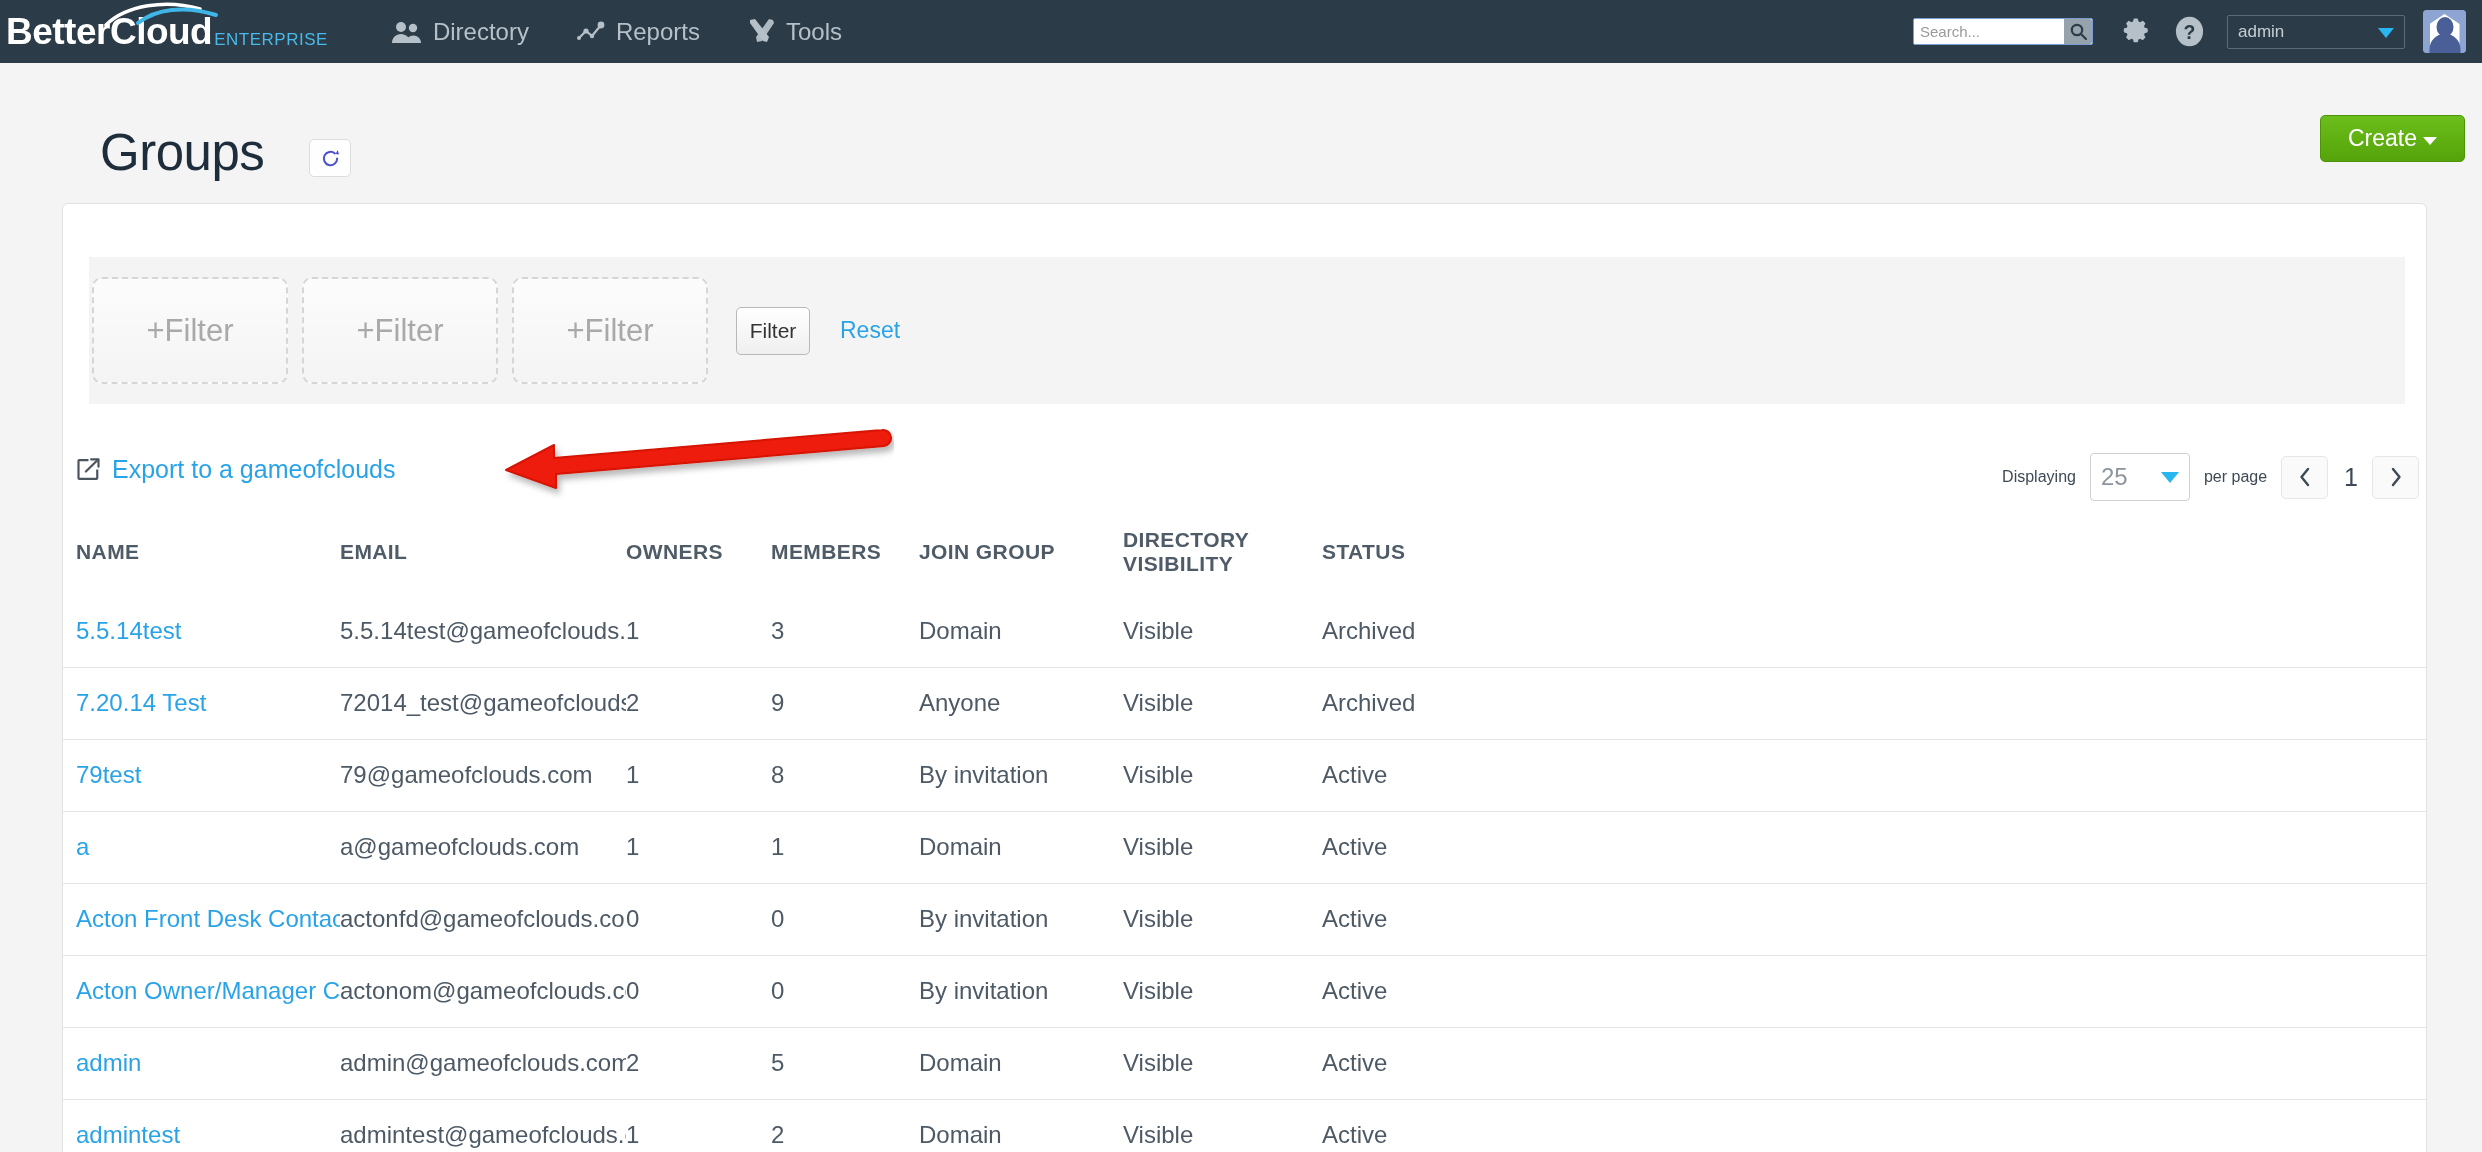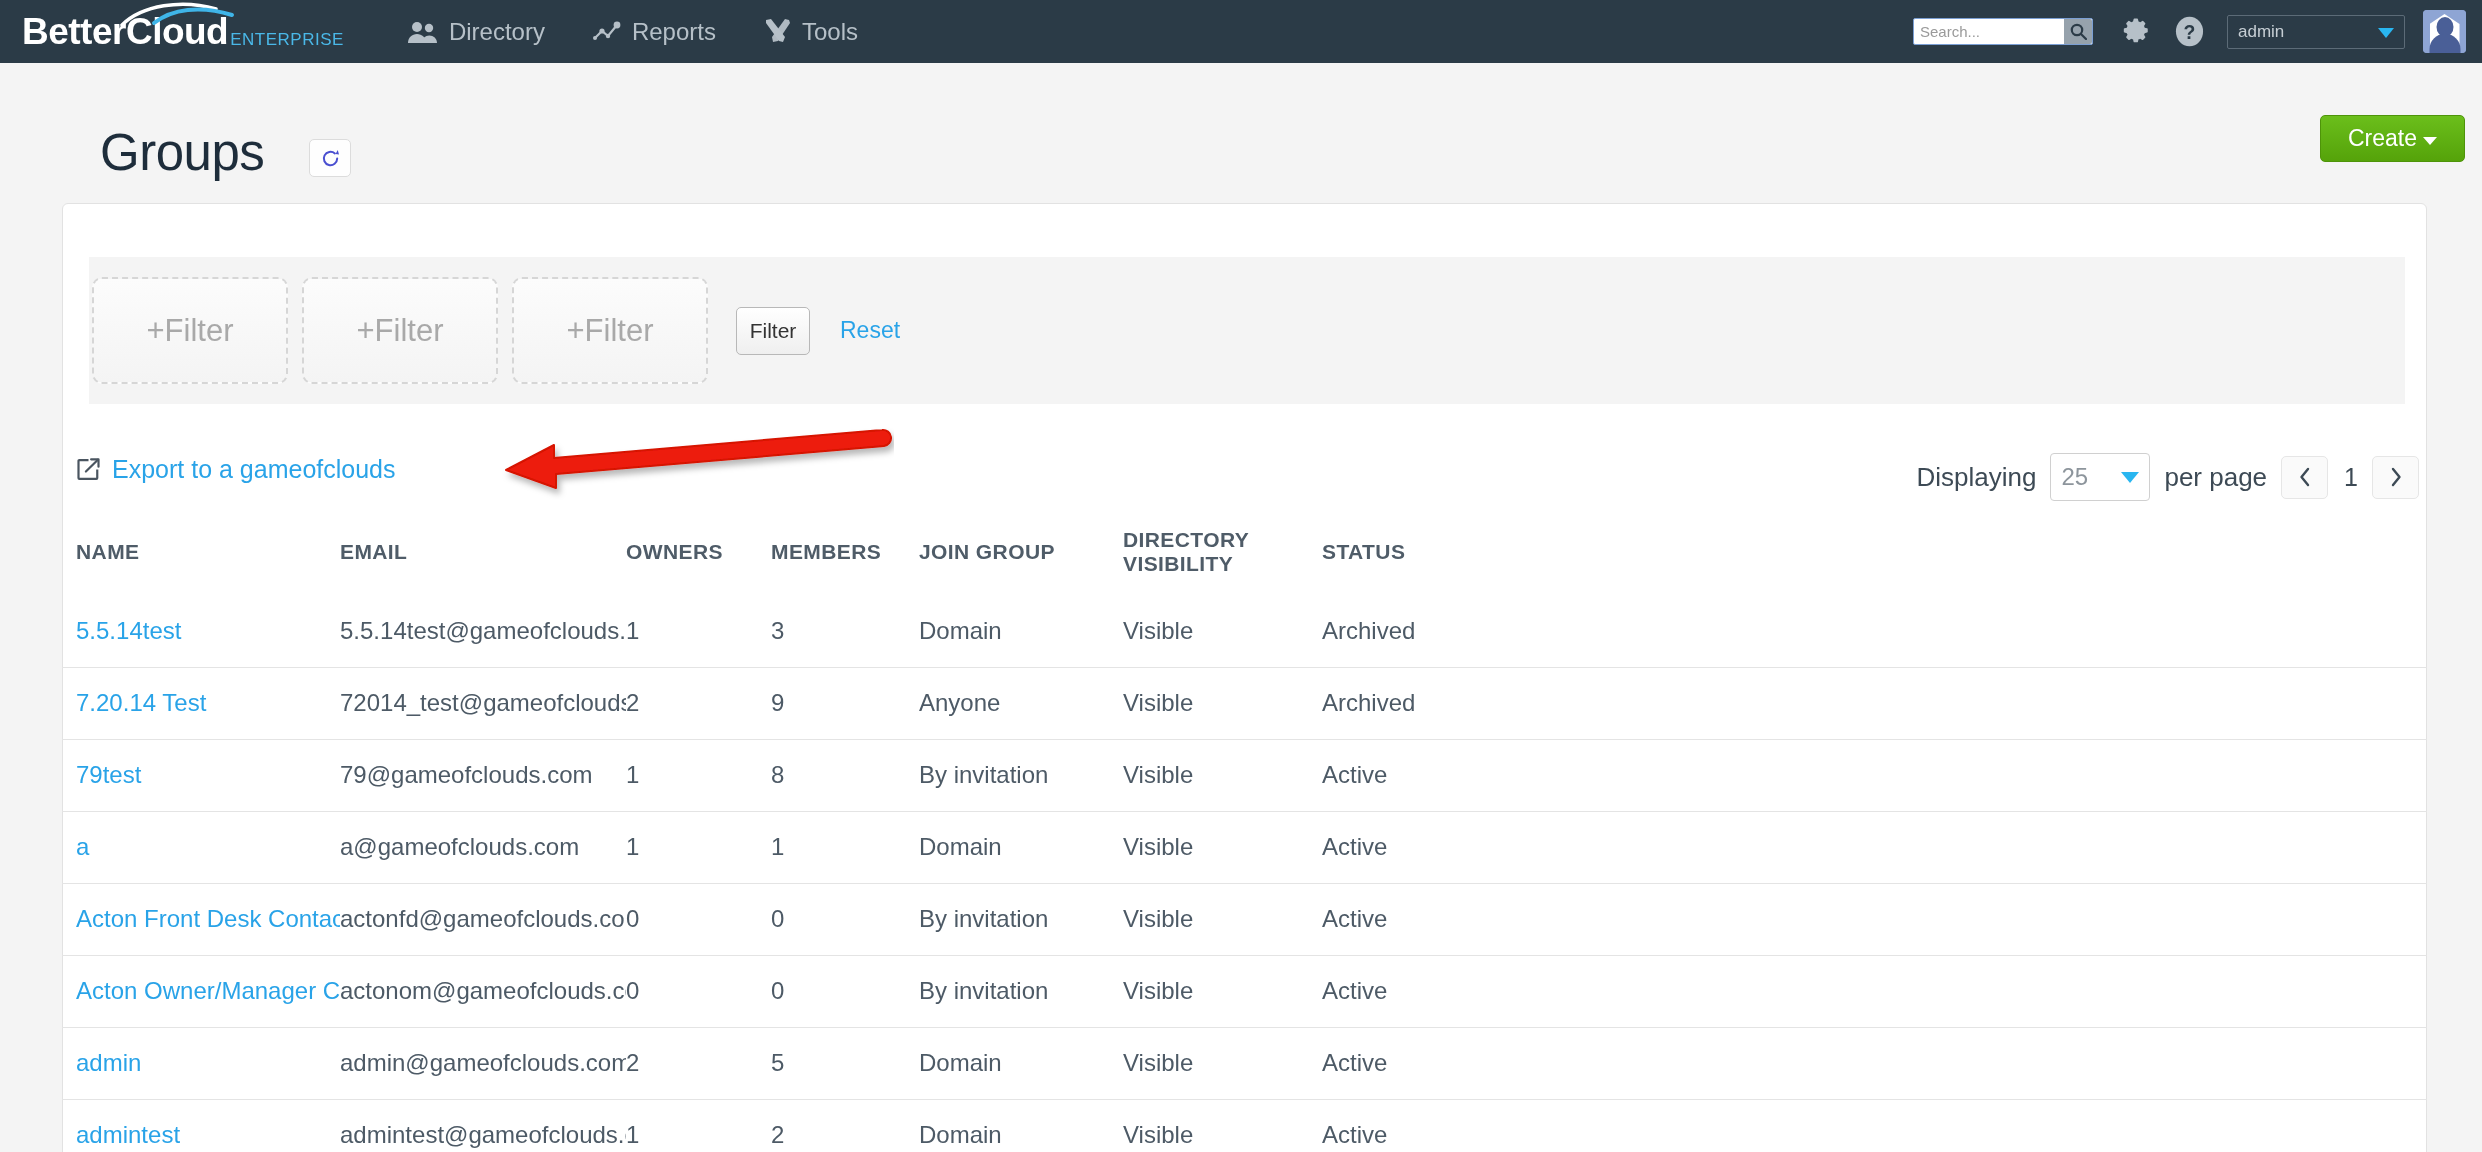--- a/index.html
+++ b/index.html
@@ -11,21 +11,21 @@
     overflow: hidden;
   }
 
   
   .topnav {
     position: absolute; top: 0; left: 0;
     width: 2482px; height: 63px;
     background: #2b3b47;
     display: flex; align-items: center;
   }
-  .brand { display: flex; align-items: flex-end; margin-left: 22px; position: relative; }
+  .brand { display: flex; align-items: flex-end; margin-left: 6px; position: relative; }
   .brand-main {
     font-size: 37px; font-weight: bold; color: #ffffff;
     letter-spacing: -0.5px; line-height: 1;
   }
   .brand-sub {
     font-size: 17px; color: #4ab8e8; letter-spacing: 0.5px;
     line-height: 1; margin-left: 2px; padding-bottom: 2px;
   }
   .swoosh { position: absolute; top: -12px; left: 98px; }
 
@@ -162,21 +162,21 @@
   .export-link {
     position: absolute; left: 76px; top: 455px;
     display: flex; align-items: center; gap: 11px; cursor: pointer;
   }
   .export-link .label { color: #29a3e8; font-size: 25px; }
 
   .pager {
     position: absolute; right: 63px; top: 453px;
     display: flex; align-items: center;
   }
-  .pager .txt { font-size: 26px; color: #3d4a55; }
+  .pager .txt { font-size: 16px; color: #3d4a55; }
   .perpage-select {
     width: 100px; height: 48px; margin: 0 14px;
     background: #fff; border: 1px solid #d0d0d0; border-radius: 4px;
     display: flex; align-items: center; padding: 0 10px;
     position: relative; cursor: pointer;
     font-size: 24px; color: #8d959c;
   }
   .perpage-select .caret-blue2 {
     position: absolute; right: 10px; top: 18px;
     width: 0; height: 0;

